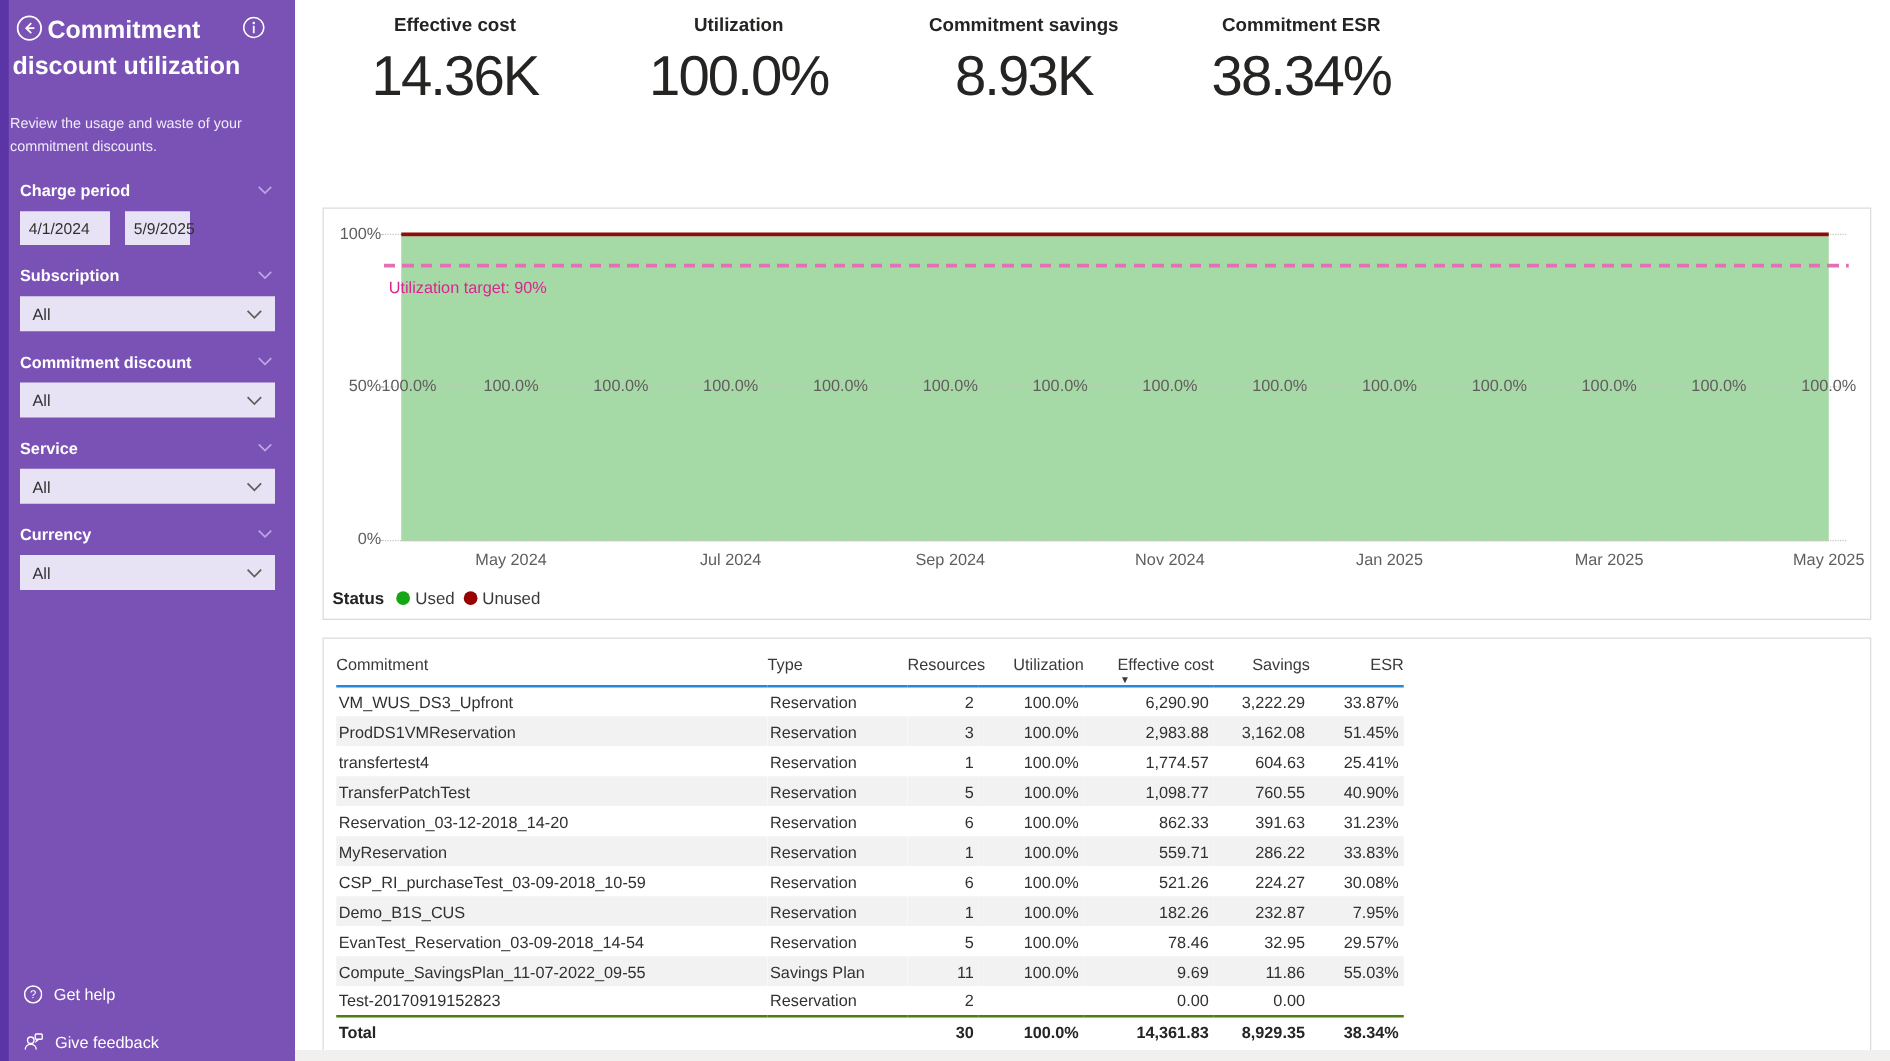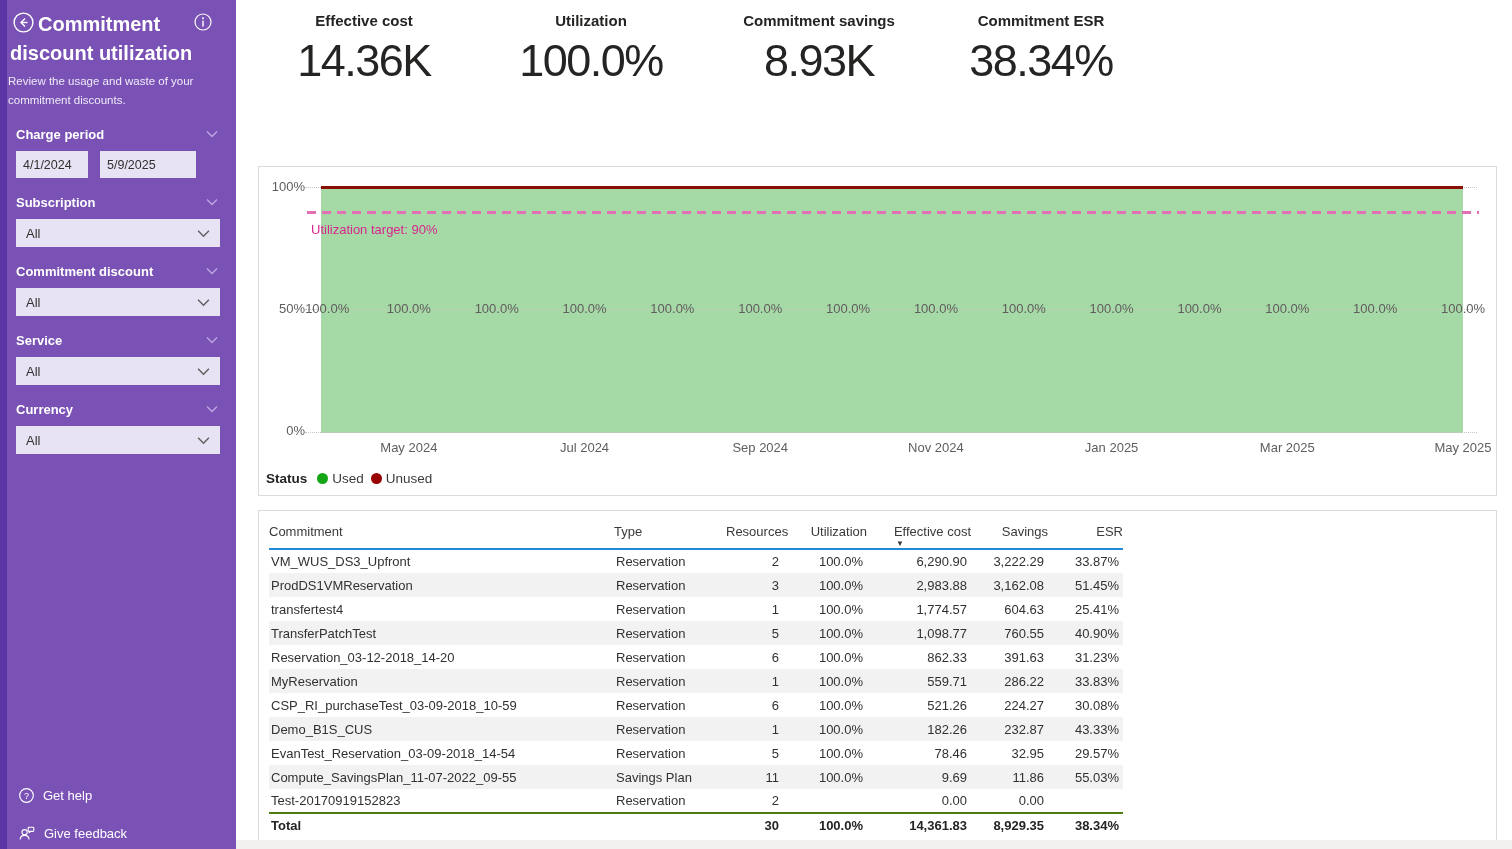--- a/index.html
+++ b/index.html
@@ -7,33 +7,33 @@
     font-family:"Liberation Sans","DejaVu Sans",sans-serif; color:#252423; }
   .page { position:relative; width:1512px; height:849px; }
 
   
   .sidebar { position:absolute; left:0; top:0; width:236px; height:849px; background:#7A52B5; }
   .accent-strip { position:absolute; left:0; top:0; width:7px; height:849px; background:#5B35A6; }
   .back-btn { position:absolute; left:13px; top:12px; width:21px; height:21px; cursor:pointer; }
   .info-btn { position:absolute; right:24px; top:13px; width:18px; height:18px; cursor:pointer; }
   .side-title { margin:10px 10px 0 10px; padding-right:26px; text-indent:28px; color:#fff;
     font-size:20px; line-height:29px; font-weight:700; }
-  .side-sub { margin:4px 10px 0 8px; color:#EFEAF8; font-size:11.5px; line-height:19px; }
+  .side-sub { margin:22px 10px 0 8px; color:#EFEAF8; font-size:11.5px; line-height:19px; }
   .filters { }
   .fgroup { margin-top:16px; }
   .fhead { display:flex; align-items:center; justify-content:space-between;
     margin:0 18px 0 16px; color:#fff; font-weight:700; font-size:13px; height:16px; }
   .fhead .chev { color:#BDA6E3; }
   .fctrl { display:flex; align-items:center; justify-content:space-between; margin:9px 16px 0 16px;
     height:28px; background:#E8E3F4; color:#323130; font-size:13px; padding:0 10px; cursor:pointer; }
   .fctrl .chev { color:#605E5C; }
   .dates { display:flex; gap:12px; margin:9px 16px 0 16px; }
   .date-field { width:72px; height:27px; background:#E8E3F4; color:#323130; font-size:12.5px;
     display:flex; align-items:center; padding-left:7px; cursor:text; }
-  .date-field.end { width:96px; }
+  .date-field.end { width:52px; }
   .side-footer-item { position:absolute; left:19px; display:flex; align-items:center; gap:9px;
     color:#fff; font-size:13px; cursor:pointer; }
   .gh { top:788px; } .gf { top:826px; }
 
   
   .main { position:absolute; left:236px; top:0; width:1276px; height:849px; background:#fff; }
   .bottom-strip { position:absolute; left:0; top:840px; width:1276px; height:9px; background:#F1F0EF; }
 
   .kpi { position:absolute; top:0; width:220px; text-align:center; }
   .kpi-label { margin-top:12px; font-size:15px; font-weight:700; color:#252423; }
@@ -370,21 +370,21 @@
               <td class="r">224.27</td>
               <td class="r">30.08%</td>
             </tr>
             <tr class="odd">
               <td class="l">Demo_B1S_CUS</td>
               <td class="l">Reservation</td>
               <td class="r">1</td>
               <td class="r">100.0%</td>
               <td class="r">182.26</td>
               <td class="r">232.87</td>
-              <td class="r">43.33%</td>
+              <td class="r">7.95%</td>
             </tr>
             <tr class="even">
               <td class="l">EvanTest_Reservation_03-09-2018_14-54</td>
               <td class="l">Reservation</td>
               <td class="r">5</td>
               <td class="r">100.0%</td>
               <td class="r">78.46</td>
               <td class="r">32.95</td>
               <td class="r">29.57%</td>
             </tr>

